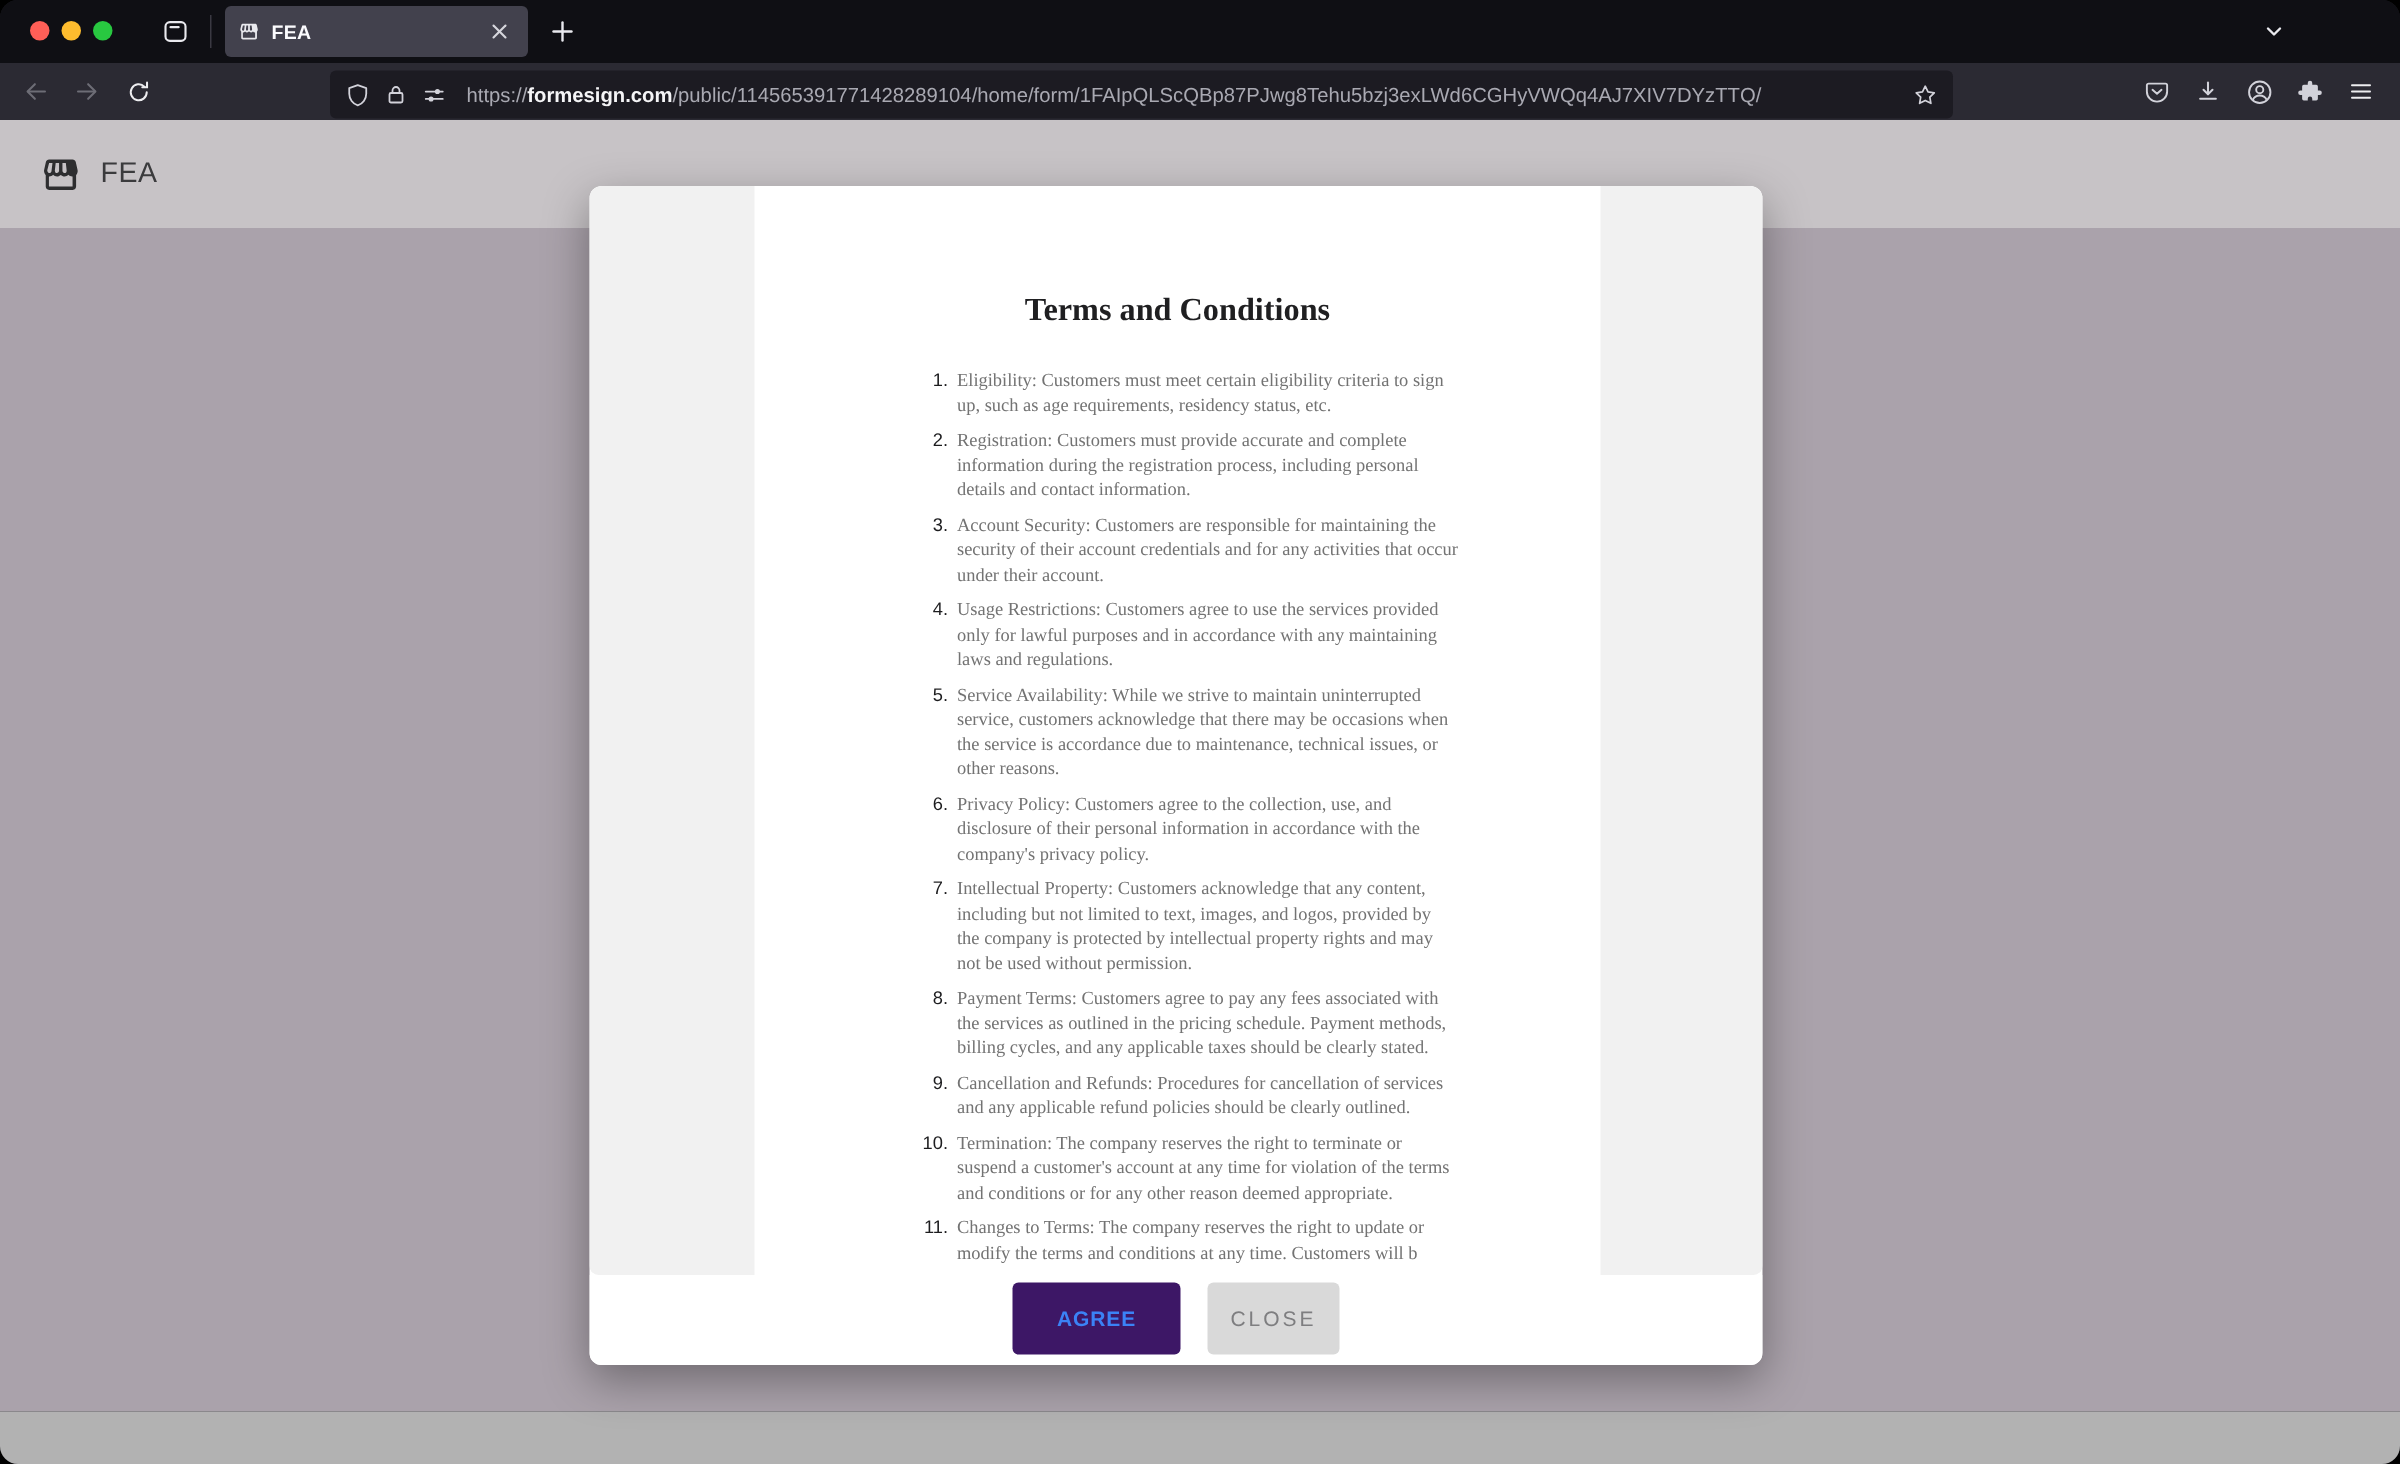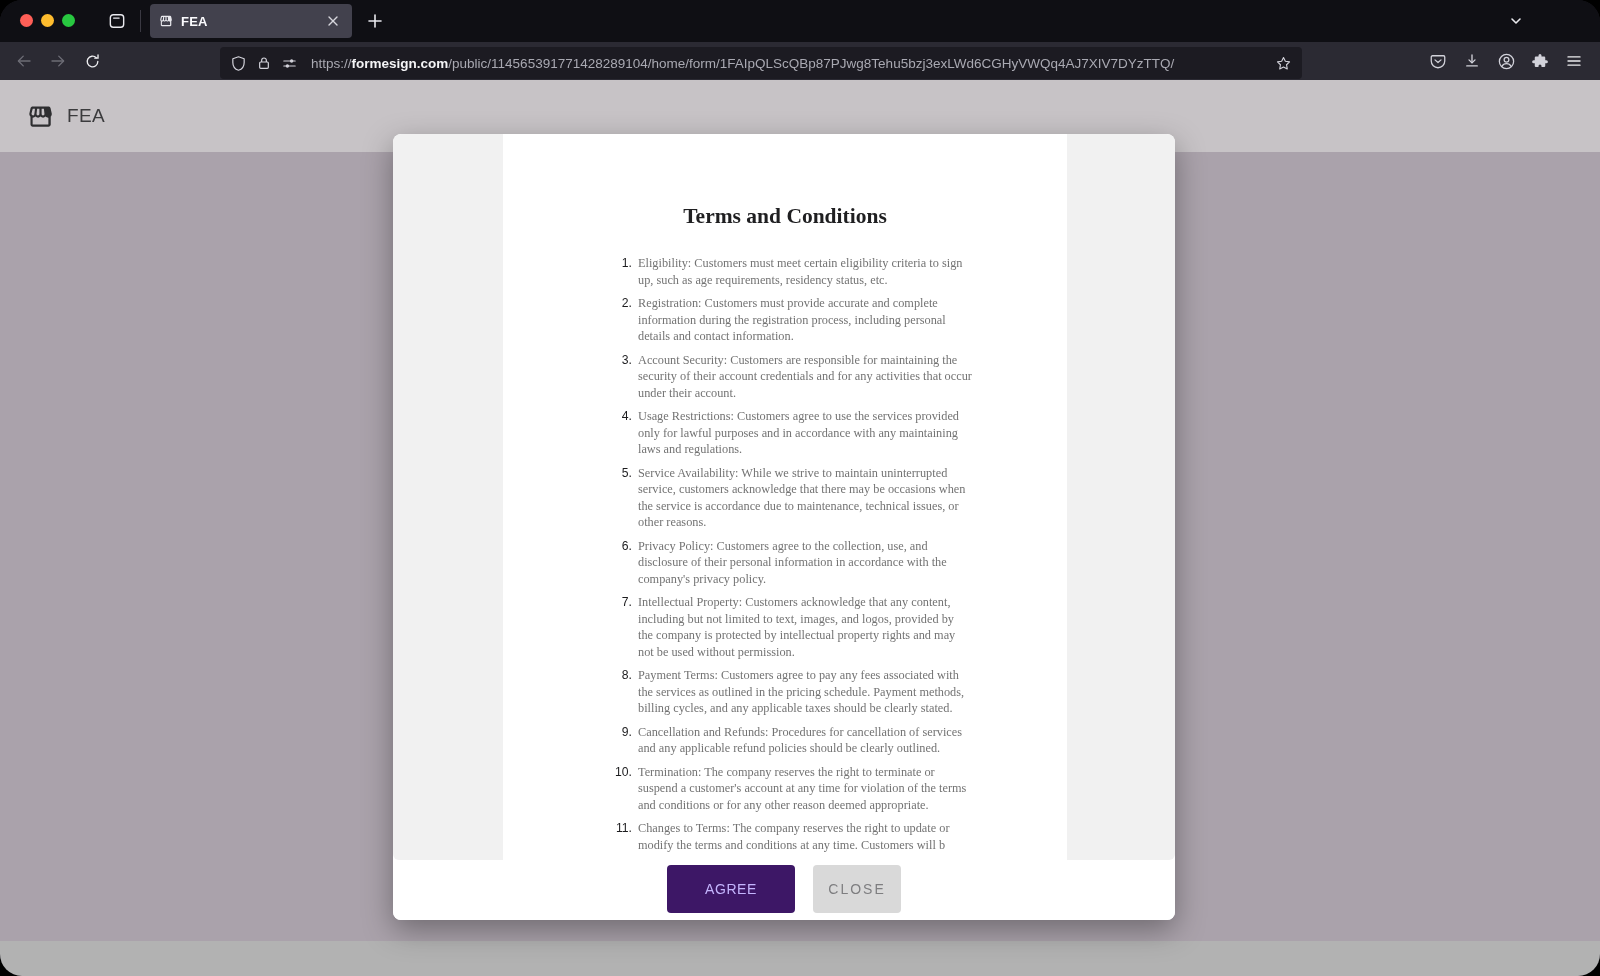--- a/index.html
+++ b/index.html
@@ -1,17 +1,17 @@
 <!DOCTYPE html>
 <html><head>
 <meta charset="utf-8">
 <style>
   html,body{margin:0;padding:0;background:#000;width:1600px;height:976px;overflow:hidden;
     font-family:"Liberation Sans",sans-serif;-webkit-font-smoothing:antialiased;}
-  .window{position:absolute;inset:0;border-radius:22px;overflow:hidden;background:#1c1b22;}
+  .window{position:absolute;inset:0;border-radius:12px;overflow:hidden;background:#1c1b22;}
 
   
   .tabbar{position:absolute;top:0;left:0;right:0;height:42px;background:#0f0f14;}
   .traffic{position:absolute;top:14px;left:20px;display:flex;gap:8px;}
   .traffic span{width:13px;height:13px;border-radius:50%;display:block;}
   .fxview{position:absolute;left:103px;top:7px;width:28px;height:28px;display:flex;align-items:center;justify-content:center;border-radius:4px;}
   .tab-sep{position:absolute;left:140px;top:10px;width:1px;height:22px;background:#3a3942;}
   .tab{position:absolute;left:150px;top:4px;width:202px;height:34px;background:#42414d;border-radius:4px;
     display:flex;align-items:center;padding:0 9px;box-sizing:border-box;color:#fbfbfe;}
   .tab-label{font-size:13px;font-weight:600;margin-left:8px;letter-spacing:.2px;}
@@ -30,34 +30,34 @@
   .tool-right .tbtn{width:28px;height:28px;display:flex;align-items:center;justify-content:center;border-radius:4px;}
 
   
   .page{position:absolute;top:80px;left:0;right:0;bottom:0;}
   .page-header{position:absolute;top:0;left:0;right:0;height:72px;background:#c7c3c6;display:flex;align-items:center;padding-left:27px;gap:13px;box-sizing:border-box;}
   .brand{font-size:19px;color:#3b3b3d;letter-spacing:.4px;}
   .page-body{position:absolute;top:72px;left:0;right:0;bottom:35px;background:#aaa2ab;}
   .page-strip{position:absolute;left:0;right:0;bottom:0;height:35px;background:#b2b2b2;}
 
   
-  .modal{position:absolute;left:393px;top:54px;width:782px;height:786px;background:#fff;border-radius:8px;
+  .modal{position:absolute;left:393px;top:44px;width:782px;height:786px;background:#fff;border-radius:8px;
     box-shadow:0 10px 30px rgba(0,0,0,.35);overflow:hidden;}
   .doc-viewport{position:absolute;top:0;left:0;width:782px;height:726px;background:#f1f1f1;overflow:hidden;border-radius:8px 8px 6px 6px;}
   .doc-page{position:absolute;left:110px;top:0;width:564px;height:900px;background:#fff;box-sizing:border-box;padding-top:70px;}
   .doc-title{font-family:"Liberation Serif",serif;font-weight:700;font-size:21.5px;color:#1f1f21;text-align:center;margin:0 0 26px 0;}
   ol.terms{list-style:none;margin:0;padding:0;counter-reset:t;}
   ol.terms li{counter-increment:t;position:relative;margin-left:135px;width:334px;margin-bottom:7px;
     font-family:"Liberation Serif",serif;font-size:12.3px;line-height:16.5px;color:#737373;}
   ol.terms li::before{content:counter(t) ".";position:absolute;left:-32px;width:26px;text-align:right;
     font-family:"Liberation Sans",sans-serif;font-size:12.2px;color:#1d1d1f;}
   .modal-footer{position:absolute;left:0;right:0;bottom:0;height:60px;background:#fff;
     display:flex;align-items:flex-start;justify-content:center;gap:18px;padding-top:5px;box-sizing:border-box;}
   .btn{height:48px;border:none;border-radius:4px;font-family:"Liberation Sans",sans-serif;cursor:pointer;}
-  .btn-agree{width:128px;color:#c4b5fd;font-weight:400;font-size:14px;letter-spacing:.6px;}
+  .btn-agree{width:112px;color:#3b82f6;font-weight:700;font-size:14px;letter-spacing:.6px;}
   .btn-close{width:88px;color:#7e7e80;font-weight:400;font-size:14px;letter-spacing:2px;}
 
   .ic{display:block;}
 </style>
 </head>
 <body>
 
 <div class="window">
 
   <div class="tabbar">

